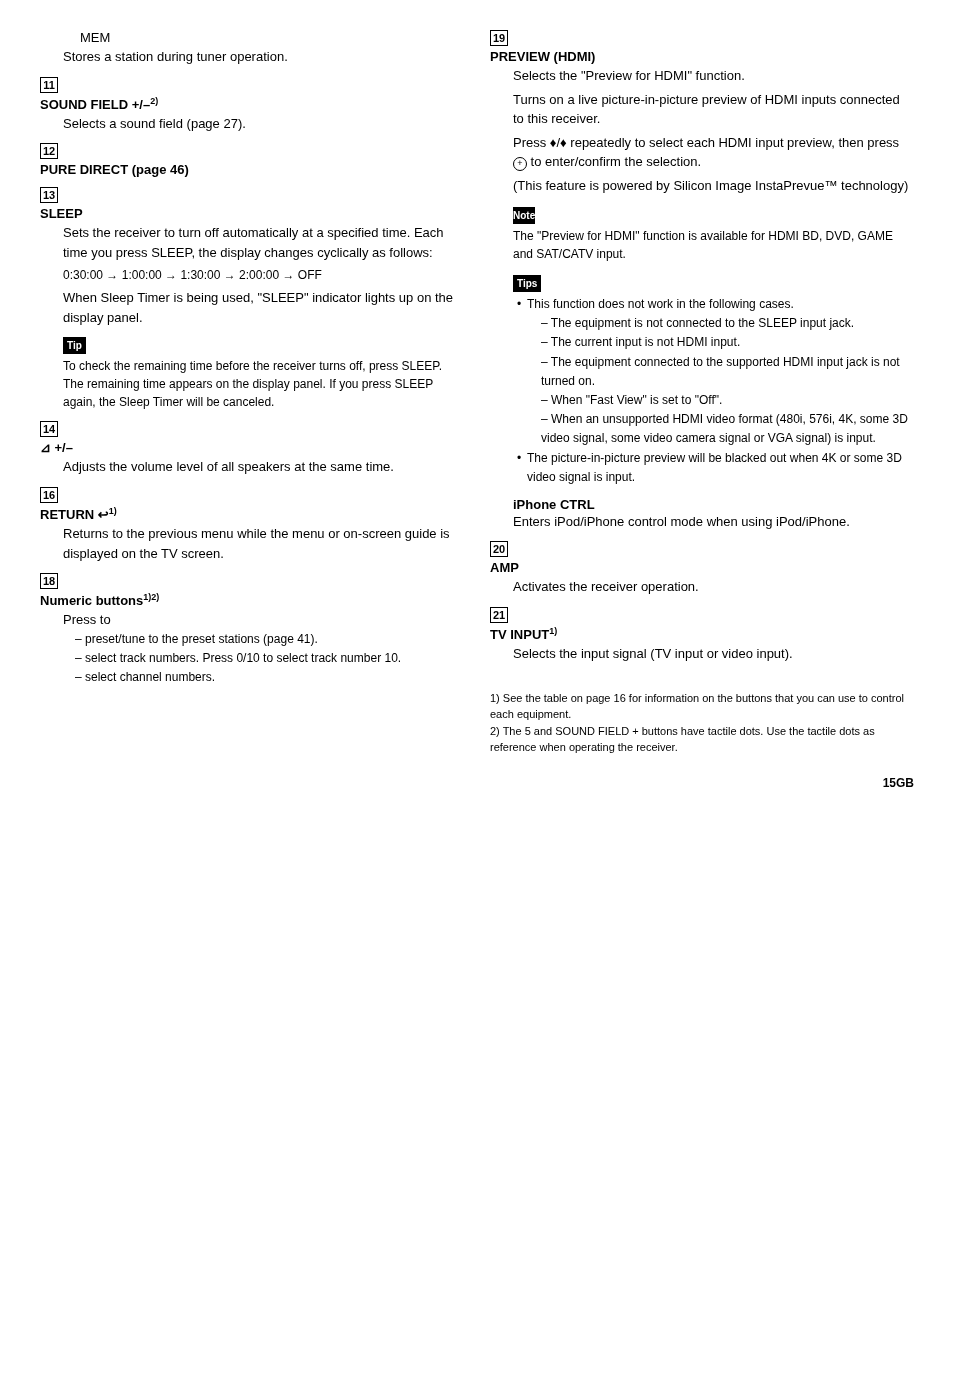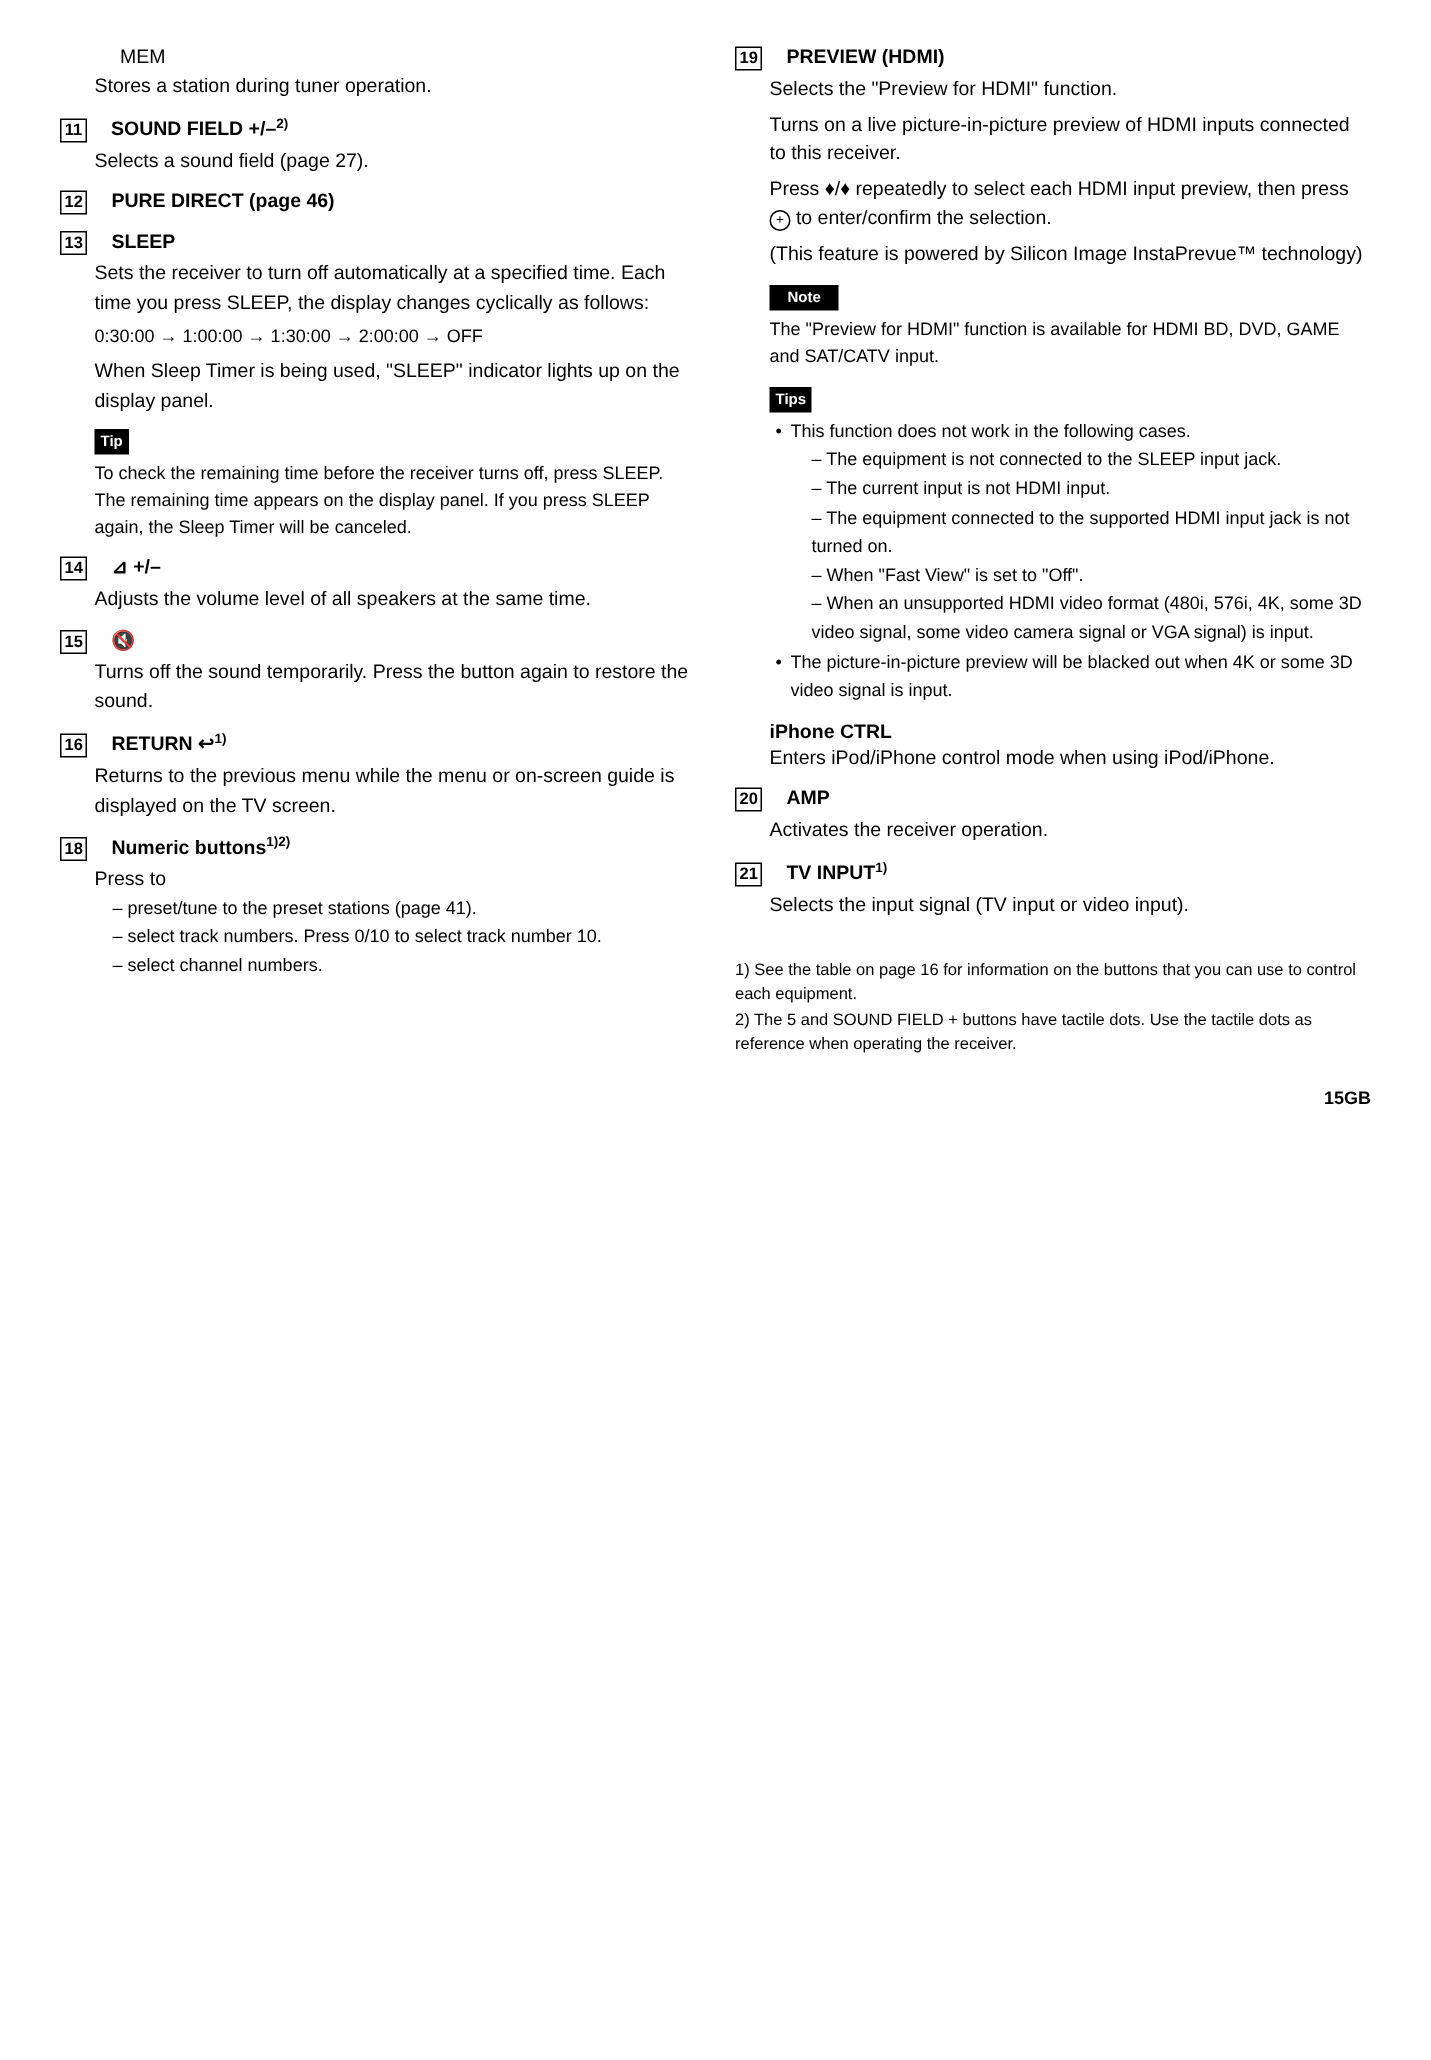--- a/index.html
+++ b/index.html
@@ -23,22 +23,23 @@
     .col-right {
       flex: 1;
       max-width: 420px;
     }
     .section {
       margin-bottom: 10px;
     }
     .section-header {
       display: flex;
       align-items: baseline;
-      gap: 16px;
+      gap: 3px;
       margin-bottom: 2px;
+      flex-direction: column;
     }
     .num-box {
       display: inline-flex;
       align-items: center;
       justify-content: center;
       border: 1px solid #000;
       min-width: 18px;
       height: 16px;
       font-size: 11px;
       font-weight: bold;
@@ -62,21 +63,21 @@
       padding: 1px 4px;
       display: inline-block;
       margin-bottom: 3px;
       margin-top: 4px;
     }
     .note-box {
       background: #000;
       color: #fff;
       font-size: 10px;
       font-weight: bold;
-      padding: 1px 12px;
+      padding: 1px 0;
       display: inline-block;
       margin-bottom: 3px;
       margin-top: 4px;
     }
     .tip-content {
       font-size: 12px;
       line-height: 1.5;
       margin-bottom: 4px;
     }
     .note-content {
@@ -210,27 +211,20 @@
     </div>
 
     <div class="section">
       <div class="section-header">
         <span class="num-box">14</span>
         <span class="section-title">⊿ +/–</span>
       </div>
       <div class="section-body">Adjusts the volume level of all speakers at the same time.</div>
     </div>
 
-    <div class="section">
-      <div class="section-header">
-        <span class="num-box">15</span>
-        <span class="section-title">🔇</span>
-      </div>
-      <div class="section-body">Turns off the sound temporarily. Press the button again to restore the sound.</div>
-    </div>
 
     <div class="section">
       <div class="section-header">
         <span class="num-box">16</span>
         <span class="section-title">RETURN ↩<span class="sup">1)</span></span>
       </div>
       <div class="section-body">Returns to the previous menu while the menu or on-screen guide is displayed on the TV screen.</div>
     </div>
 
 

